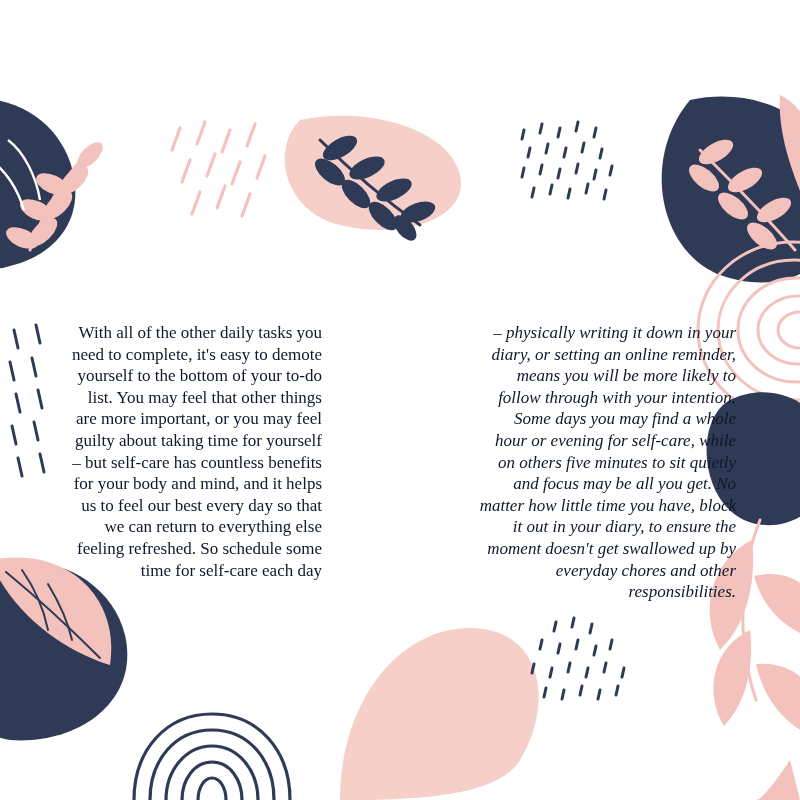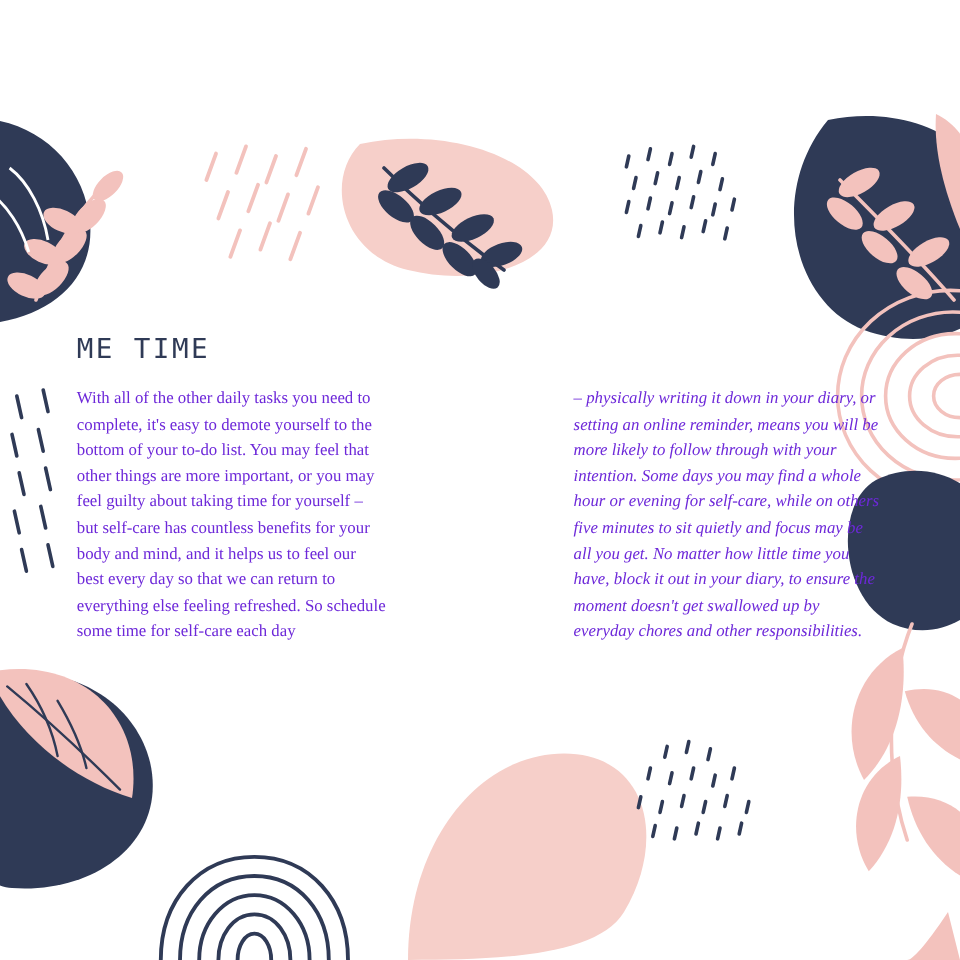--- a/index.html
+++ b/index.html
@@ -45,24 +45,24 @@
     letter-spacing: 2px;
     color: #2f3a56;
     font-weight: 400;
     white-space: nowrap;
   }
   .col {
     position: absolute;
     top: 322px;
     width: 258px;
     font-family: "Liberation Serif", serif;
-    font-size: 14px;
+    font-size: 17px;
     line-height: 21.6px;
-    color: #6d28d9;
-    text-align: left;
+    color: #0f172a;
+    text-align: right;
   }
   .col p {
     margin: 0;
   }
   .col-left  { left: 64px; }
   .col-right { left: 478px; font-style: italic; }
 </style>
 </head>
 <body>
 
@@ -242,21 +242,20 @@
           <path d="M756,664 C800,660 828,696 822,740 C786,728 764,700 756,664 Z"></path>
           <path d="M800,740 C830,720 800,700 800,700 Z"></path>
         </g>
         <path d="M790,760 C770,790 760,800 756,800 L800,800 Z" fill="#f3c2bd"></path>
       </g>
 
     </g>
   </svg>
 
   <div class="content">
-    <div class="title">ME TIME</div>
 
     <div class="col col-left">
       <p>With all of the other daily tasks you need to complete, it's easy to demote yourself to the bottom of your to-do list. You may feel that other things are more important, or you may feel guilty about taking time for yourself – but self-care has countless benefits for your body and mind, and it helps us to feel our best every day so that we can return to everything else feeling refreshed. So schedule some time for self-care each day</p>
     </div>
 
     <div class="col col-right">
       <p>– physically writing it down in your diary, or setting an online reminder, means you will be more likely to follow through with your intention. Some days you may find a whole hour or evening for self-care, while on others five minutes to sit quietly and focus may be all you get. No matter how little time you have, block it out in your diary, to ensure the moment doesn't get swallowed up by everyday chores and other responsibilities.</p>
     </div>
   </div>
 

